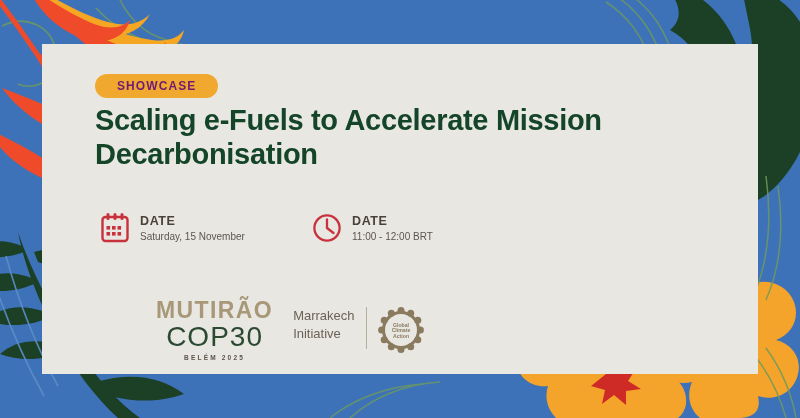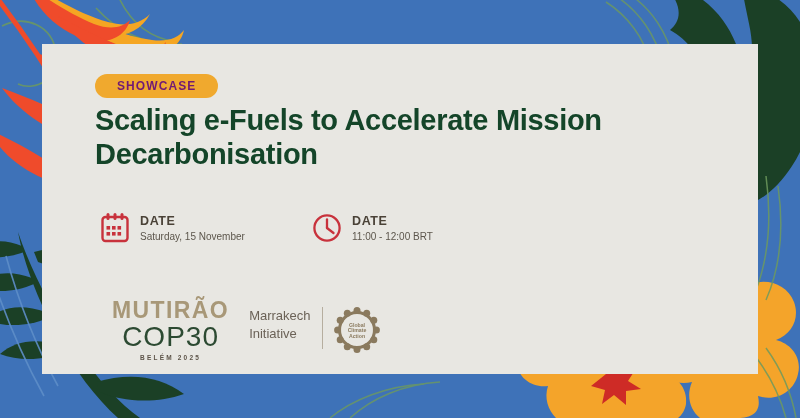--- a/index.html
+++ b/index.html
@@ -42,21 +42,21 @@
   .meta-icon{width:30px;height:32px;flex:0 0 30px;margin-top:2px;}
   .meta-text{padding-top:1px;}
   .meta-label{
     color:#4A4237;font-size:12.5px;font-weight:bold;letter-spacing:0.6px;
     line-height:1.25;
   }
   .meta-value{color:#5C564C;font-size:10px;line-height:1.35;white-space:nowrap;}
 
   
   #logos{position:absolute;left:70px;top:255px;display:flex;align-items:center;gap:20px;}
-  #cop-logo{display:flex;flex-direction:column;align-items:center;line-height:1;}
+  #cop-logo{display:flex;flex-direction:column;align-items:center;line-height:1;margin-left:44px;}
   #mutirao{
     font-size:23px;font-weight:bold;letter-spacing:1.4px;color:#A89878;
   }
   #cop30{
     font-size:28px;color:#2C4A32;letter-spacing:1px;margin-top:1px;
   }
   #belem{
     font-size:6.5px;font-weight:bold;letter-spacing:2.2px;color:#5C5348;margin-top:4px;
   }
   #mp-block{display:flex;align-items:flex-start;gap:11px;}

